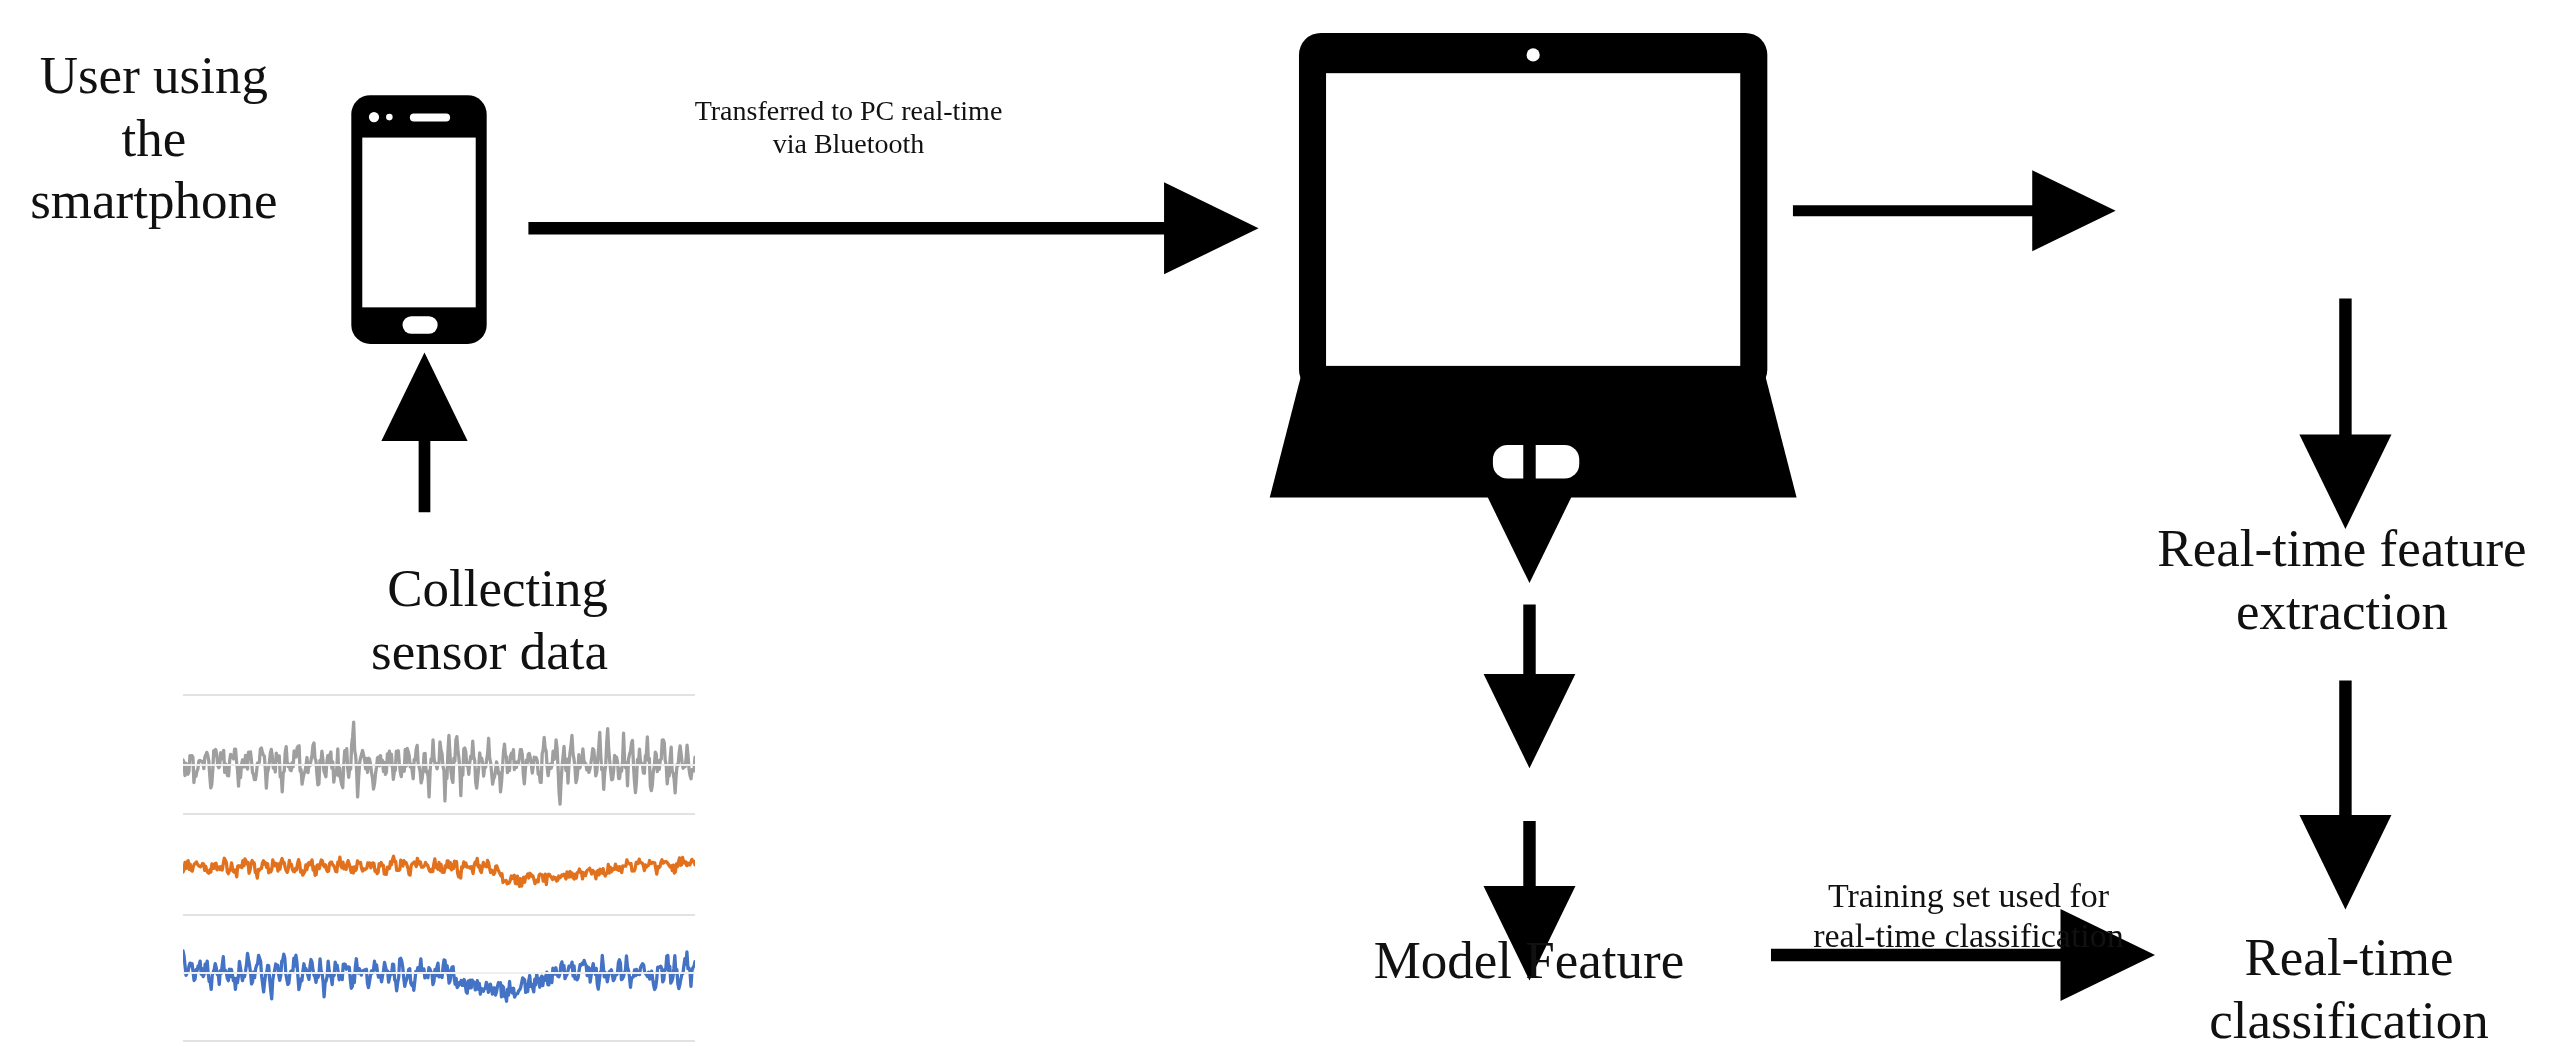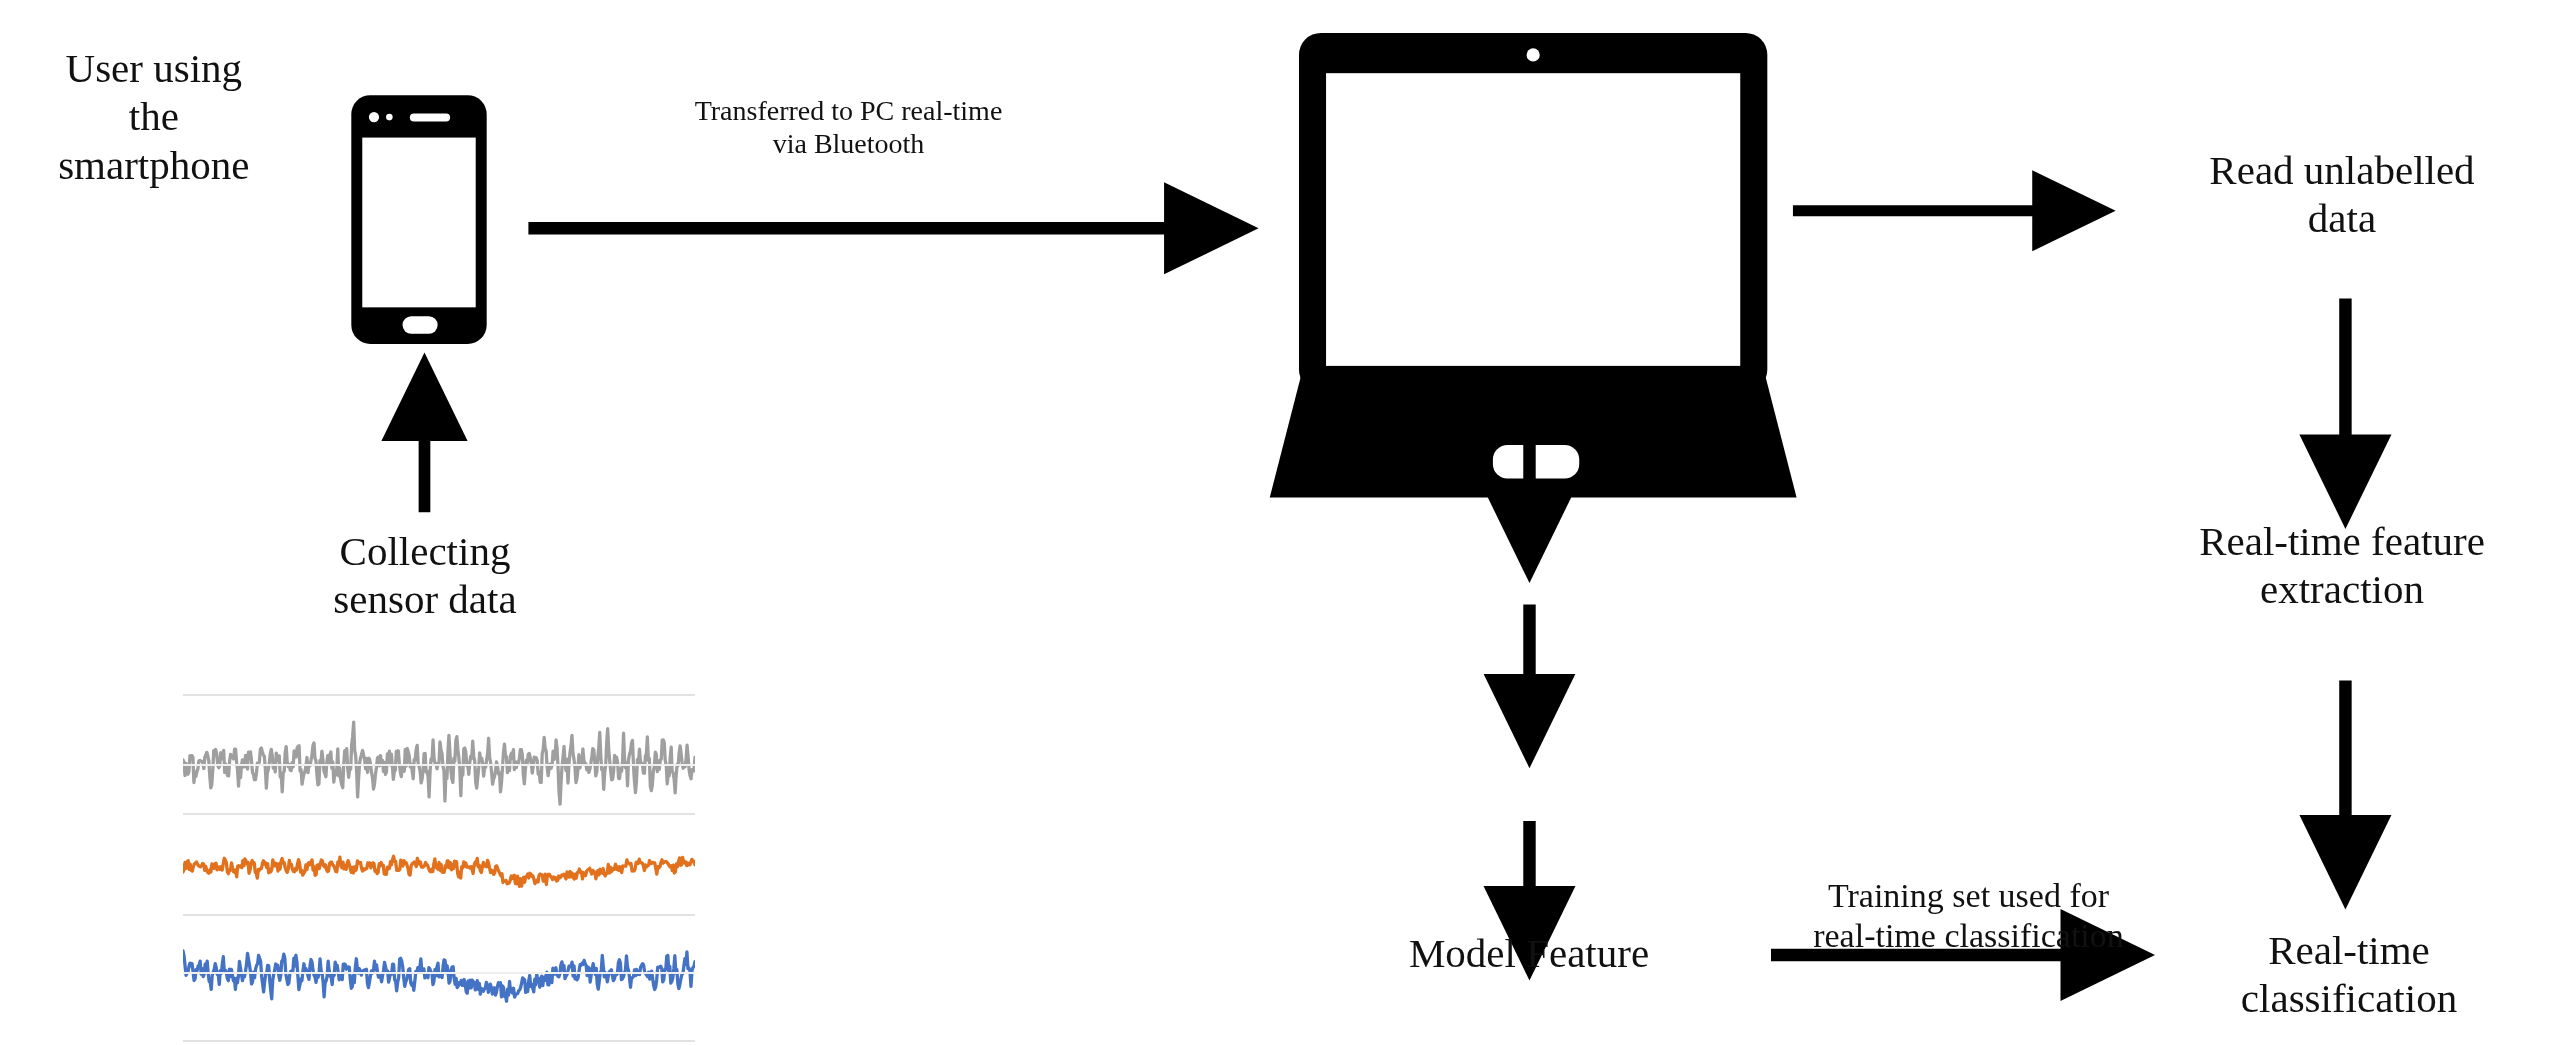--- a/index.html
+++ b/index.html
@@ -17,21 +17,21 @@
     color: #000000;
   }
   .lbl {
     position: absolute;
     text-align: center;
     color: #111111;
     line-height: 1.18;
     white-space: pre-line;
     font-family: "Liberation Serif", "DejaVu Serif", serif;
   }
-  .big   { font-size: 41px; font-family: Liberation Serif, serif; }
+  .big   { font-size: 53px; font-family: Liberation Serif, serif; }
   .mid   { font-size: 28px; }
   .small { font-size: 34px; }
 
   svg.layer {
     position: absolute;
     left: 0;
     top: 0;
     width: 2576px;
     height: 1045px;
     overflow: visible;
@@ -129,25 +129,23 @@
       </svg>
   </div>
 
   <div class="lbl big" style="left:7.3px; top:44px; width:293px;">User using
 the
 smartphone</div>
 
   <div class="lbl mid" style="left:556px; top:94px; width:585px;">Transferred to PC real-time
 via Bluetooth</div>
 
-  <div class="lbl big" style="left:242px; top:527px; width:366px;">Collecting
+  <div class="lbl big" style="left:242px; top:557px; width:366px;text-align:right;">Collecting
 sensor data</div>
 
-  <div class="lbl big" style="left:2108px; top:146px; width:468px;">Read unlabelled
-data</div>
 
   <div class="lbl big" style="left:2108px; top:517px; width:468px;">Real-time feature
 extraction</div>
 
   <div class="lbl big" style="left:2122px; top:926px; width:454px;">Real-time
 classification</div>
 
 
 
   <div class="lbl big" style="left:1273px; top:929px; width:512px;">Model Feature</div>

